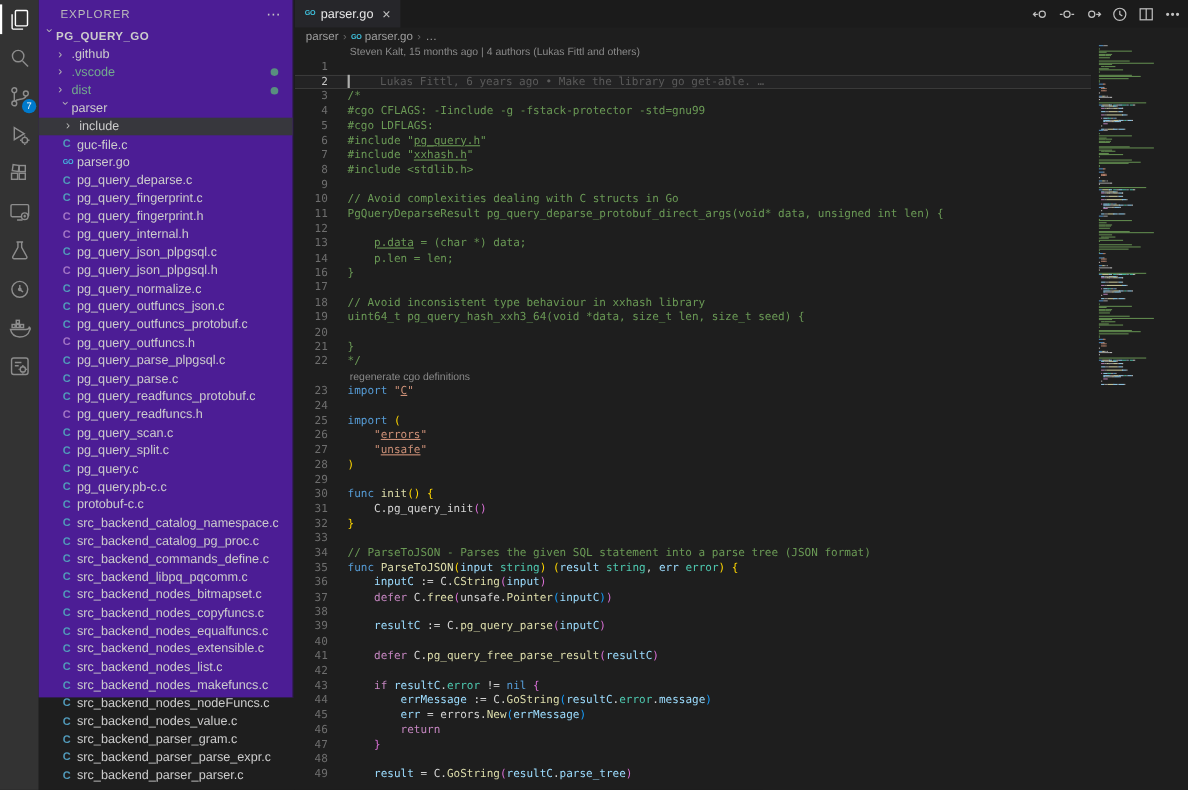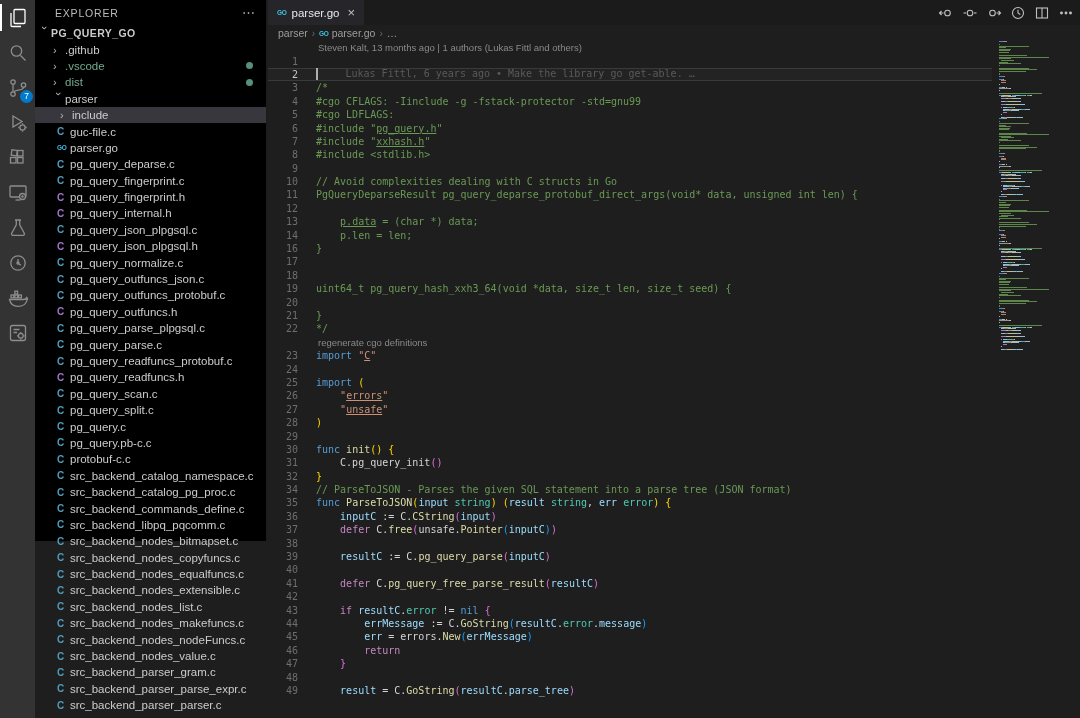--- a/index.html
+++ b/index.html
@@ -9,21 +9,21 @@
   
   .activitybar{position:absolute;left:0;top:0;width:35px;height:718px;background:#333333;z-index:5}
   .ab-icon{width:35px;height:35px;display:flex;align-items:center;justify-content:center;color:#9b9b9b;position:relative;cursor:pointer}
   .ab-icon svg{stroke:#8d8d8d;fill:none;stroke-width:1.3}
   .ab-icon.active svg{stroke:#ffffff}
   .ab-icon.active::before{content:"";position:absolute;left:0;top:4px;bottom:4px;width:2px;background:#ffffff}
   .ab-badge{position:absolute;right:2px;bottom:2px;min-width:13px;height:13px;border-radius:8px;background:#007acc;
     color:#fff;font-size:8.5px;line-height:13px;text-align:center;padding:0 2px;font-family:"Liberation Sans",sans-serif}
 
   
-  .sidebar{position:absolute;left:35px;top:0;width:232px;height:541px;background:#000000;color:#cccccc;border-right:1px solid #1b1b1c}
+  .sidebar{position:absolute;left:35px;top:0;width:232px;height:634px;background:#4c1d95;color:#cccccc;border-right:1px solid #1b1b1c}
   .sb-header{height:25px;display:flex;align-items:center;padding:0 10px 0 20px;font-size:10.5px;letter-spacing:.8px;color:#bbbbbb}
   .sb-header .spacer{flex:1}
   .sb-more{color:#c5c5c5;font-size:13px;letter-spacing:1px;cursor:pointer;line-height:10px}
   .rows{font-size:11.5px}
   .row{height:16.4px;display:flex;align-items:center;white-space:nowrap;cursor:pointer}
   .row.selected{background:#37373d}
   .chev{width:12px;flex:none;color:#b8b8b8;font-size:11px;display:inline-block;transform:translateY(-0.5px)}
   .chev.open{transform:rotate(90deg) translateX(-1px)}
   .fic{width:13px;flex:none;font-weight:bold;font-size:10px;text-align:left}
   .ic-c{color:#519aba}.ic-h{color:#a074c4}
@@ -382,53 +382,54 @@
   <div class="breadcrumbs">
     <span class="bc-item">parser</span>
     <span class="bc-sep">›</span>
     <span class="goicon">GO</span>
     <span class="bc-item">parser.go</span>
     <span class="bc-sep">›</span>
     <span class="bc-item">…</span>
   </div>
   <div class="code">
     <div>
-        <div class="lens">Steven Kalt, 13 months ago | 1 authors (Lukas Fittl and others)</div>
+        <div class="lens">Steven Kalt, 15 months ago | 4 authors (Lukas Fittl and others)</div>
         <div class="cl"><span class="gutter">1</span></div>
         <div class="cl current"><span class="gutter">2</span><span class="ct"><span class="cursor"></span><span class="blame">Lukas Fittl, 6 years ago • Make the library go get-able. …</span></span></div>
         <div class="cl"><span class="gutter">3</span><span class="ct"><span class="tk-c">/*</span></span></div>
         <div class="cl"><span class="gutter">4</span><span class="ct"><span class="tk-c">#cgo CFLAGS: -Iinclude -g -fstack-protector -std=gnu99</span></span></div>
         <div class="cl"><span class="gutter">5</span><span class="ct"><span class="tk-c">#cgo LDFLAGS:</span></span></div>
         <div class="cl"><span class="gutter">6</span><span class="ct"><span class="tk-c">#include "</span><span class="tk-cu">pg_query.h</span><span class="tk-c">"</span></span></div>
         <div class="cl"><span class="gutter">7</span><span class="ct"><span class="tk-c">#include "</span><span class="tk-cu">xxhash.h</span><span class="tk-c">"</span></span></div>
         <div class="cl"><span class="gutter">8</span><span class="ct"><span class="tk-c">#include &lt;stdlib.h&gt;</span></span></div>
         <div class="cl"><span class="gutter">9</span><span class="ct"></span></div>
         <div class="cl"><span class="gutter">10</span><span class="ct"><span class="tk-c">// Avoid complexities dealing with C structs in Go</span></span></div>
         <div class="cl"><span class="gutter">11</span><span class="ct"><span class="tk-c">PgQueryDeparseResult pg_query_deparse_protobuf_direct_args(void* data, unsigned int len) {</span></span></div>
         <div class="cl"><span class="gutter">12</span></div>
         <div class="cl"><span class="gutter">13</span><span class="ct"><span class="tk-c">    </span><span class="tk-cu">p.data</span><span class="tk-c"> = (char *) data;</span></span></div>
         <div class="cl"><span class="gutter">14</span><span class="ct"><span class="tk-c">    p.len = len;</span></span></div>
         <div class="cl"><span class="gutter">16</span><span class="ct"><span class="tk-c">}</span></span></div>
         <div class="cl"><span class="gutter">17</span><span class="ct"></span></div>
-        <div class="cl"><span class="gutter">18</span></div>
+        <div class="cl"><span class="gutter">18</span><span class="ct"><span class="tk-c">// Avoid inconsistent type behaviour in xxhash library</span></span></div>
         <div class="cl"><span class="gutter">19</span><span class="ct"><span class="tk-c">uint64_t pg_query_hash_xxh3_64(void *data, size_t len, size_t seed) {</span></span></div>
         <div class="cl"><span class="gutter">20</span></div>
         <div class="cl"><span class="gutter">21</span><span class="ct"><span class="tk-c">}</span></span></div>
         <div class="cl"><span class="gutter">22</span><span class="ct"><span class="tk-c">*/</span></span></div>
         <div class="lens">regenerate cgo definitions</div>
         <div class="cl"><span class="gutter">23</span><span class="ct"><span class="tk-k">import </span><span class="tk-s">"</span><span class="tk-su">C</span><span class="tk-s">"</span></span></div>
         <div class="cl"><span class="gutter">24</span><span class="ct"></span></div>
         <div class="cl"><span class="gutter">25</span><span class="ct"><span class="tk-k">import </span><span class="tk-b1">(</span></span></div>
         <div class="cl"><span class="gutter">26</span><span class="ct"><span class="tk-d">    </span><span class="tk-s">"</span><span class="tk-su">errors</span><span class="tk-s">"</span></span></div>
         <div class="cl"><span class="gutter">27</span><span class="ct"><span class="tk-d">    </span><span class="tk-s">"</span><span class="tk-su">unsafe</span><span class="tk-s">"</span></span></div>
         <div class="cl"><span class="gutter">28</span><span class="ct"><span class="tk-b1">)</span></span></div>
         <div class="cl"><span class="gutter">29</span><span class="ct"></span></div>
         <div class="cl"><span class="gutter">30</span><span class="ct"><span class="tk-k">func </span><span class="tk-fn">init</span><span class="tk-b1">()</span><span class="tk-d"> </span><span class="tk-b1">{</span></span></div>
         <div class="cl"><span class="gutter">31</span><span class="ct"><span class="tk-d">    C.pg_query_init</span><span class="tk-b2">()</span></span></div>
         <div class="cl"><span class="gutter">32</span><span class="ct"><span class="tk-b1">}</span></span></div>
+        <div class="cl"><span class="gutter">33</span><span class="ct"></span></div>
         <div class="cl"><span class="gutter">34</span><span class="ct"><span class="tk-c">// ParseToJSON - Parses the given SQL statement into a parse tree (JSON format)</span></span></div>
         <div class="cl"><span class="gutter">35</span><span class="ct"><span class="tk-k">func </span><span class="tk-fn">ParseToJSON</span><span class="tk-b1">(</span><span class="tk-v">input</span><span class="tk-d"> </span><span class="tk-ty">string</span><span class="tk-b1">)</span><span class="tk-d"> </span><span class="tk-b1">(</span><span class="tk-v">result</span><span class="tk-d"> </span><span class="tk-ty">string</span><span class="tk-d">, </span><span class="tk-v">err</span><span class="tk-d"> </span><span class="tk-ty">error</span><span class="tk-b1">)</span><span class="tk-d"> </span><span class="tk-b1">{</span></span></div>
         <div class="cl"><span class="gutter">36</span><span class="ct"><span class="tk-d">    </span><span class="tk-v">inputC</span><span class="tk-d"> := C.</span><span class="tk-fn">CString</span><span class="tk-b2">(</span><span class="tk-v">input</span><span class="tk-b2">)</span></span></div>
         <div class="cl"><span class="gutter">37</span><span class="ct"><span class="tk-d">    </span><span class="tk-ctl">defer</span><span class="tk-d"> C.</span><span class="tk-fn">free</span><span class="tk-b2">(</span><span class="tk-d">unsafe.</span><span class="tk-fn">Pointer</span><span class="tk-b3">(</span><span class="tk-v">inputC</span><span class="tk-b3">)</span><span class="tk-b2">)</span></span></div>
         <div class="cl"><span class="gutter">38</span><span class="ct"></span></div>
         <div class="cl"><span class="gutter">39</span><span class="ct"><span class="tk-d">    </span><span class="tk-v">resultC</span><span class="tk-d"> := C.</span><span class="tk-fn">pg_query_parse</span><span class="tk-b2">(</span><span class="tk-v">inputC</span><span class="tk-b2">)</span></span></div>
         <div class="cl"><span class="gutter">40</span><span class="ct"></span></div>
         <div class="cl"><span class="gutter">41</span><span class="ct"><span class="tk-d">    </span><span class="tk-ctl">defer</span><span class="tk-d"> C.</span><span class="tk-fn">pg_query_free_parse_result</span><span class="tk-b2">(</span><span class="tk-v">resultC</span><span class="tk-b2">)</span></span></div>
         <div class="cl"><span class="gutter">42</span><span class="ct"></span></div>
         <div class="cl"><span class="gutter">43</span><span class="ct"><span class="tk-d">    </span><span class="tk-ctl">if</span><span class="tk-d"> </span><span class="tk-v">resultC</span><span class="tk-d">.</span><span class="tk-ty">error</span><span class="tk-d"> != </span><span class="tk-k">nil</span><span class="tk-d"> </span><span class="tk-b2">{</span></span></div>

